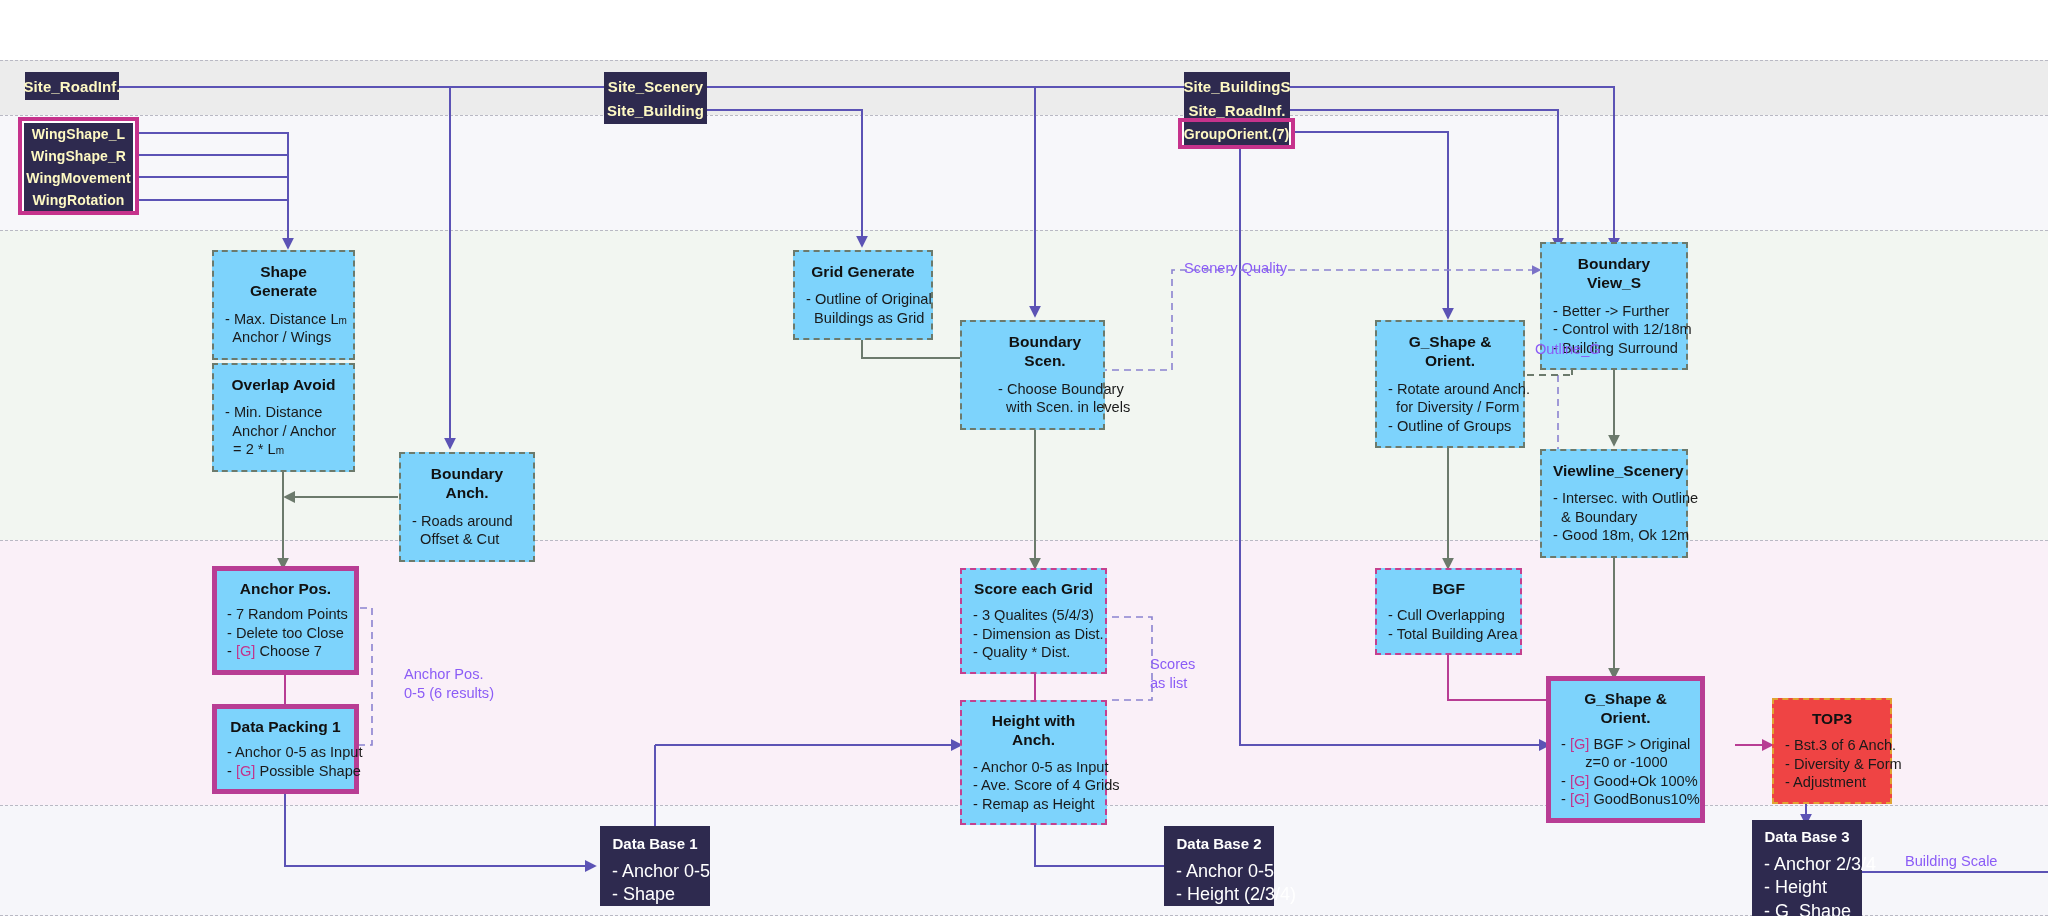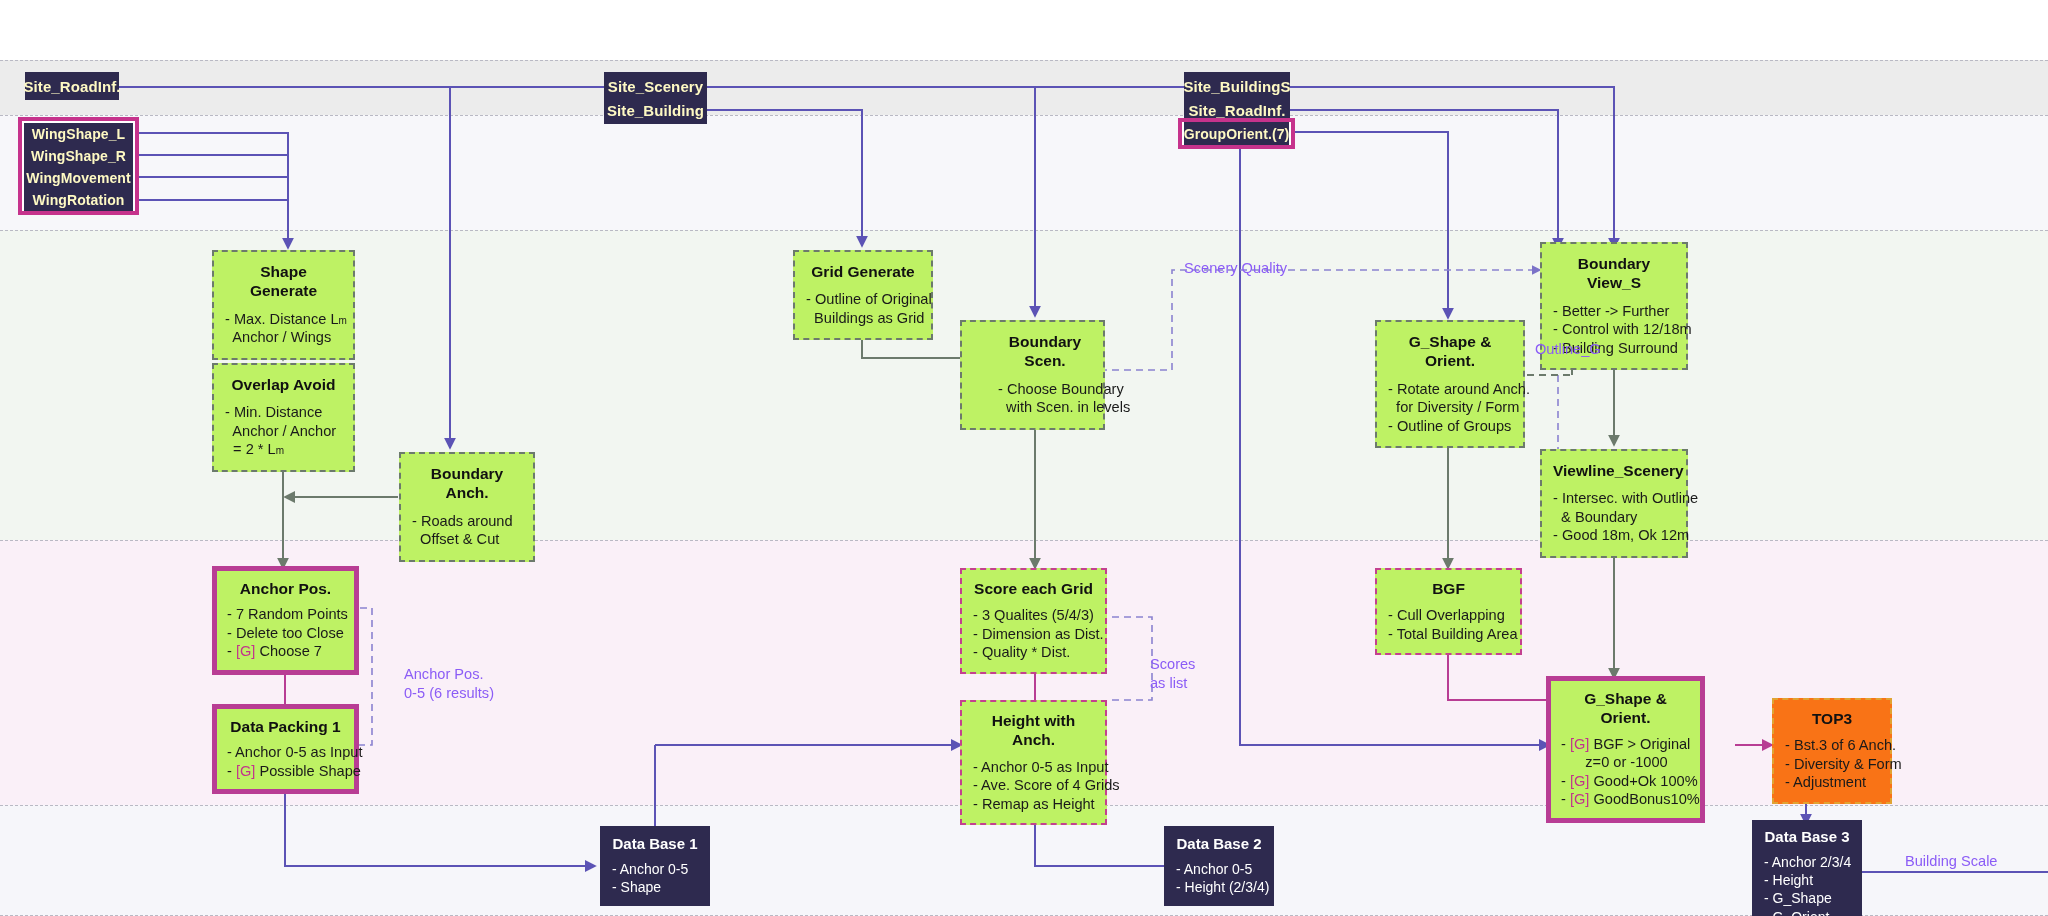--- a/index.html
+++ b/index.html
@@ -12,47 +12,47 @@
   .band-params{top:115px;height:115px;background:#f7f7fa;}
   .band-process{top:230px;height:310px;background:#f2f6f1;}
   .band-eval{top:540px;height:265px;background:#faf0f8;}
   .band-db{top:805px;height:111px;background:#f6f6fa;}
   .band-sep{position:absolute;left:0;width:2048px;height:0;border-top:1.5px dashed #b9b9c4;}
 
   
   #edges{position:absolute;left:0;top:0;width:2048px;height:916px;pointer-events:none;}
 
   
-  .node{position:absolute;box-sizing:border-box;background:#bef264;}
+  .node{position:absolute;box-sizing:border-box;background:#7dd3fc;}
   .node .title{font-weight:bold;text-align:center;color:#111111;font-size:15.5px;line-height:1.25;}
   .node .body{font-size:14.6px;color:#1a1a1a;line-height:1.27;white-space:pre;}
 
   
   .n-dashgray{border:2.2px dashed #6c7a6c;padding:10px 11px 11px 11px;}
   .n-dashgray .title{margin-bottom:9px;}
 
   .n-dashpink{border:2.4px dashed #c4408f;padding:9px 11px 10px 11px;}
   .n-dashpink .title{margin-bottom:8px;}
 
   .n-solidpink{border:5px solid #b83d94;padding:8px 10px 9px 10px;}
   .n-solidpink .title{margin-bottom:7px;}
 
-  .n-dashorange{border:2.4px dashed #e0a433;background:#f97316;padding:9px 11px 10px 11px;}
+  .n-dashorange{border:2.4px dashed #e0a433;background:#ef4444;padding:9px 11px 10px 11px;}
   .n-dashorange .title{margin-bottom:8px;}
 
   
   .chip{position:absolute;box-sizing:border-box;background:#2e2a4f;color:#fef9c3;
         font-weight:bold;font-size:15px;display:flex;align-items:center;
         justify-content:center;letter-spacing:.1px;padding:0 9px;white-space:nowrap;}
   .chip-outline{position:absolute;box-sizing:border-box;border:4px solid #c6338c;background:#ffffff;}
 
   
   .db{position:absolute;box-sizing:border-box;background:#2e2a4f;color:#ffffff;padding:9px 12px 10px 12px;}
   .db .title{font-weight:bold;font-size:15px;text-align:center;color:#fff;margin-bottom:7px;line-height:1.2;}
-  .db .body{font-size:14px;color:#ffffff;line-height:1.3;white-space:pre;}
+  .db .body{font-size:18px;color:#ffffff;line-height:1.3;white-space:pre;}
 
   
   .annot{position:absolute;color:#8b5cf6;font-size:14.6px;line-height:1.28;white-space:pre;}
 
   .g{color:#c2348c;}
   .sub{font-size:10px;vertical-align:baseline;}
 </style>
 </head>
 <body>
 

